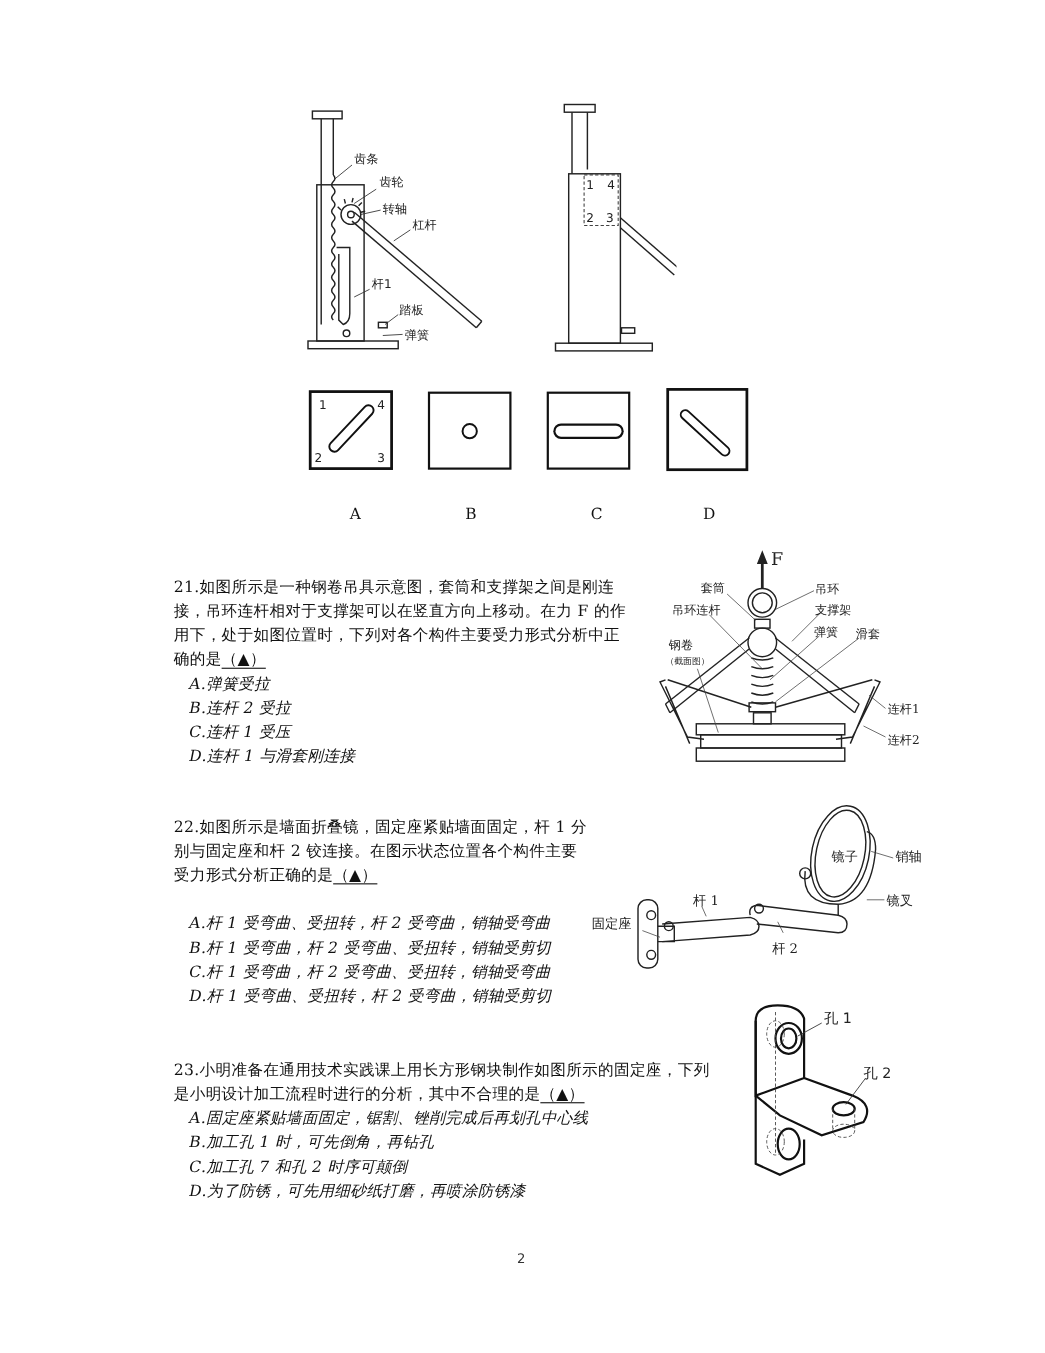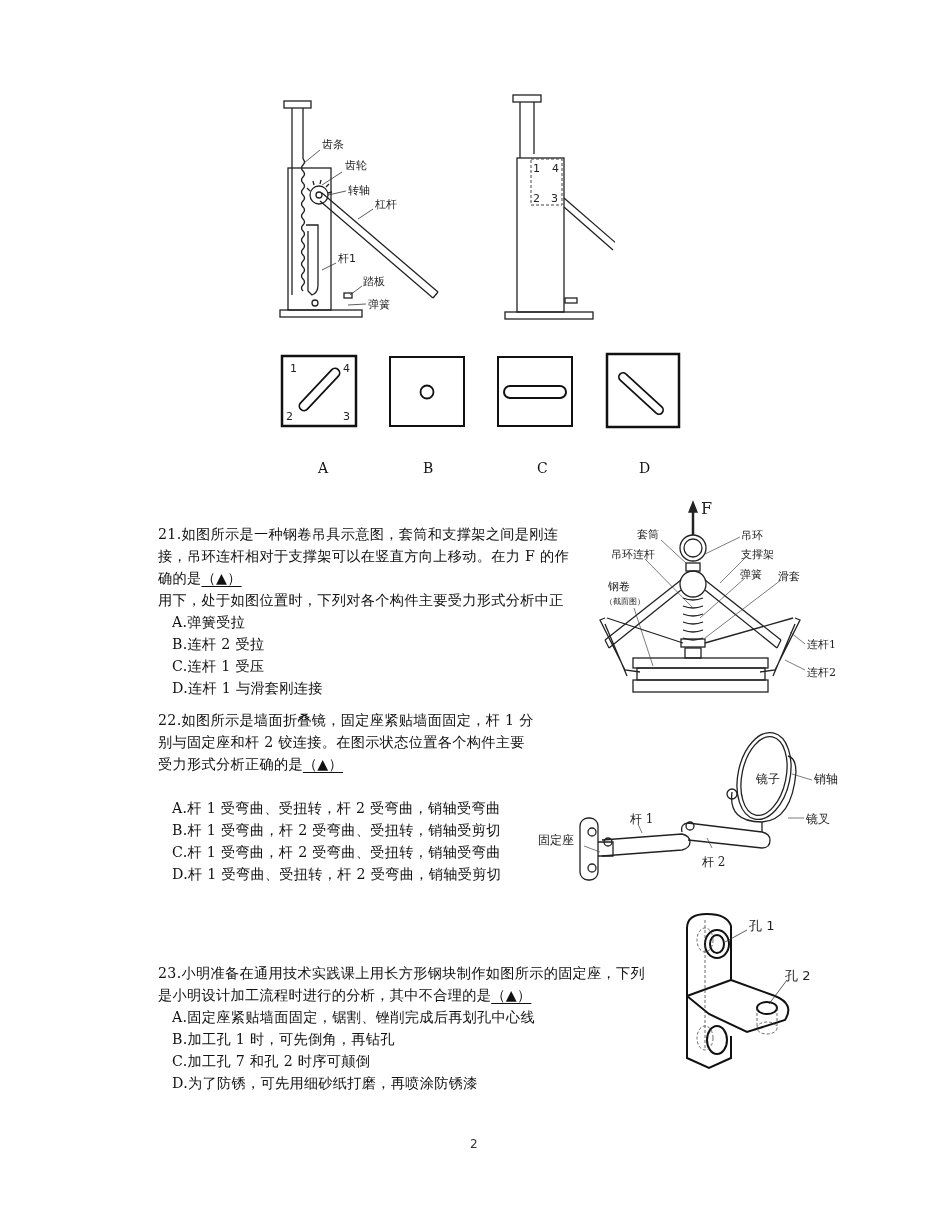--- a/index.html
+++ b/index.html
@@ -1,21 +1,21 @@
 <!DOCTYPE html>
 <html><head>
 <meta charset="utf-8">
 <style>
   html,body{margin:0;padding:0;background:#fff;}
   body{width:950px;height:1230px;position:relative;overflow:hidden;color:#111;
        font-family:"DejaVu Serif","Liberation Serif",serif;}
   .abs{position:absolute;}
   .q{position:absolute;font-size:14.2px;line-height:22px;letter-spacing:0.3px;white-space:nowrap;margin-left:48px;}
   .q .line{display:block;}
-  .q .opt{display:block;padding-left:14px;}
+  .q .opt{display:block;padding-left:14px;font-style:italic;}
   .blank{text-decoration:underline;text-underline-offset:3px;}
   .lbl{font-family:"DejaVu Sans","Liberation Sans",sans-serif;font-size:11px;fill:#222;}
   .lbls{font-family:"DejaVu Serif","Liberation Serif",serif;font-size:11px;fill:#222;}
   .optlabel{position:absolute;font-size:14px;font-family:"DejaVu Serif","Liberation Serif",serif;}
   .pagenum{position:absolute;left:470px;top:1137px;font-size:12px;font-family:"DejaVu Sans","Liberation Sans",sans-serif;color:#333;}
 </style>
 </head>
 <body>
 
 <svg class="abs" style="left:270px;top:95px" width="220" height="230" viewBox="0 0 220 230">
@@ -97,22 +97,22 @@
   <line x1="18" y1="25" x2="54" y2="58" stroke="#fff" stroke-width="6.5" stroke-linecap="round"></line>
 </svg>
 <span class="optlabel" style="left:318px;top:460px">A</span>
 <span class="optlabel" style="left:423px;top:460px">B</span>
 <span class="optlabel" style="left:537px;top:460px">C</span>
 <span class="optlabel" style="left:639px;top:460px">D</span>
 
 <div class="q" style="left:110px;top:523px">
   <span class="line">21.如图所示是一种钢卷吊具示意图，套筒和支撑架之间是刚连</span>
   <span class="line">接，吊环连杆相对于支撑架可以在竖直方向上移动。在力 F 的作</span>
+  <span class="line">用下，处于如图位置时，下列对各个构件主要受力形式分析中正</span>
   <span class="line"><span>确的是</span><span class="blank">（▲）</span></span>
-  <span class="line">用下，处于如图位置时，下列对各个构件主要受力形式分析中正</span>
   <span class="opt">A.弹簧受拉</span>
   <span class="opt">B.连杆 2 受拉</span>
   <span class="opt">C.连杆 1 受压</span>
   <span class="opt">D.连杆 1 与滑套刚连接</span>
 </div>
 
 <svg class="abs" style="left:585px;top:498px" width="265" height="205" viewBox="0 0 265 205">
   <g fill="none" stroke="#222" stroke-width="1.3">
     <line x1="108" y1="37" x2="108" y2="12" stroke-width="2.5"></line>
     <polygon points="104,14 112,14 108,4" fill="#222"></polygon>
@@ -154,21 +154,21 @@
   <text class="lbls" x="26" y="60">吊环连杆</text>
   <text class="lbls" x="156" y="60">支撑架</text>
   <text class="lbls" x="155" y="80">弹簧</text>
   <text class="lbls" x="193" y="82">滑套</text>
   <text class="lbls" x="23" y="92">钢卷</text>
   <text class="lbls" x="20" y="106" style="font-size:8px">（截面图）</text>
   <text class="lbls" x="222" y="150">连杆1</text>
   <text class="lbls" x="222" y="178">连杆2</text>
 </svg>
 
-<div class="q" style="left:110px;top:709px">
+<div class="q" style="left:110px;top:741px">
   <span class="line">22.如图所示是墙面折叠镜，固定座紧贴墙面固定，杆 1 分</span>
   <span class="line">别与固定座和杆 2 铰连接。在图示状态位置各个构件主要</span>
   <span class="line"><span>受力形式分析正确的是</span><span class="blank">（▲）</span></span>
   <span class="line">&nbsp;</span>
   <span class="opt">A.杆 1 受弯曲、受扭转，杆 2 受弯曲，销轴受弯曲</span>
   <span class="opt">B.杆 1 受弯曲，杆 2 受弯曲、受扭转，销轴受剪切</span>
   <span class="opt">C.杆 1 受弯曲，杆 2 受弯曲、受扭转，销轴受弯曲</span>
   <span class="opt">D.杆 1 受弯曲、受扭转，杆 2 受弯曲，销轴受剪切</span>
 </div>
 

